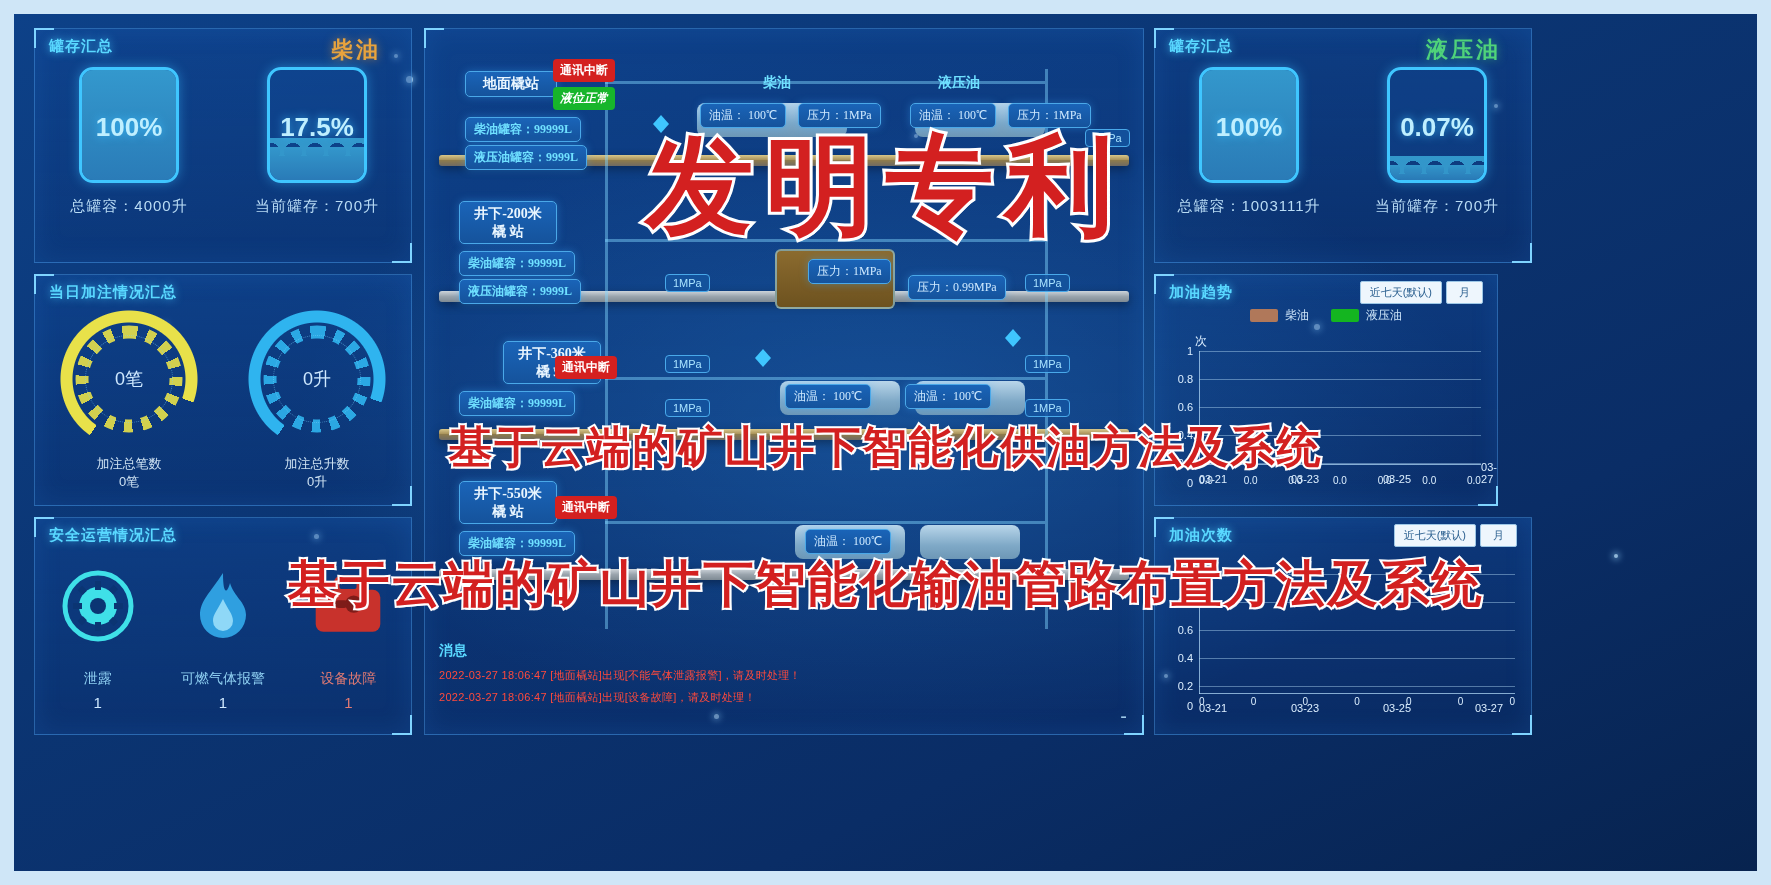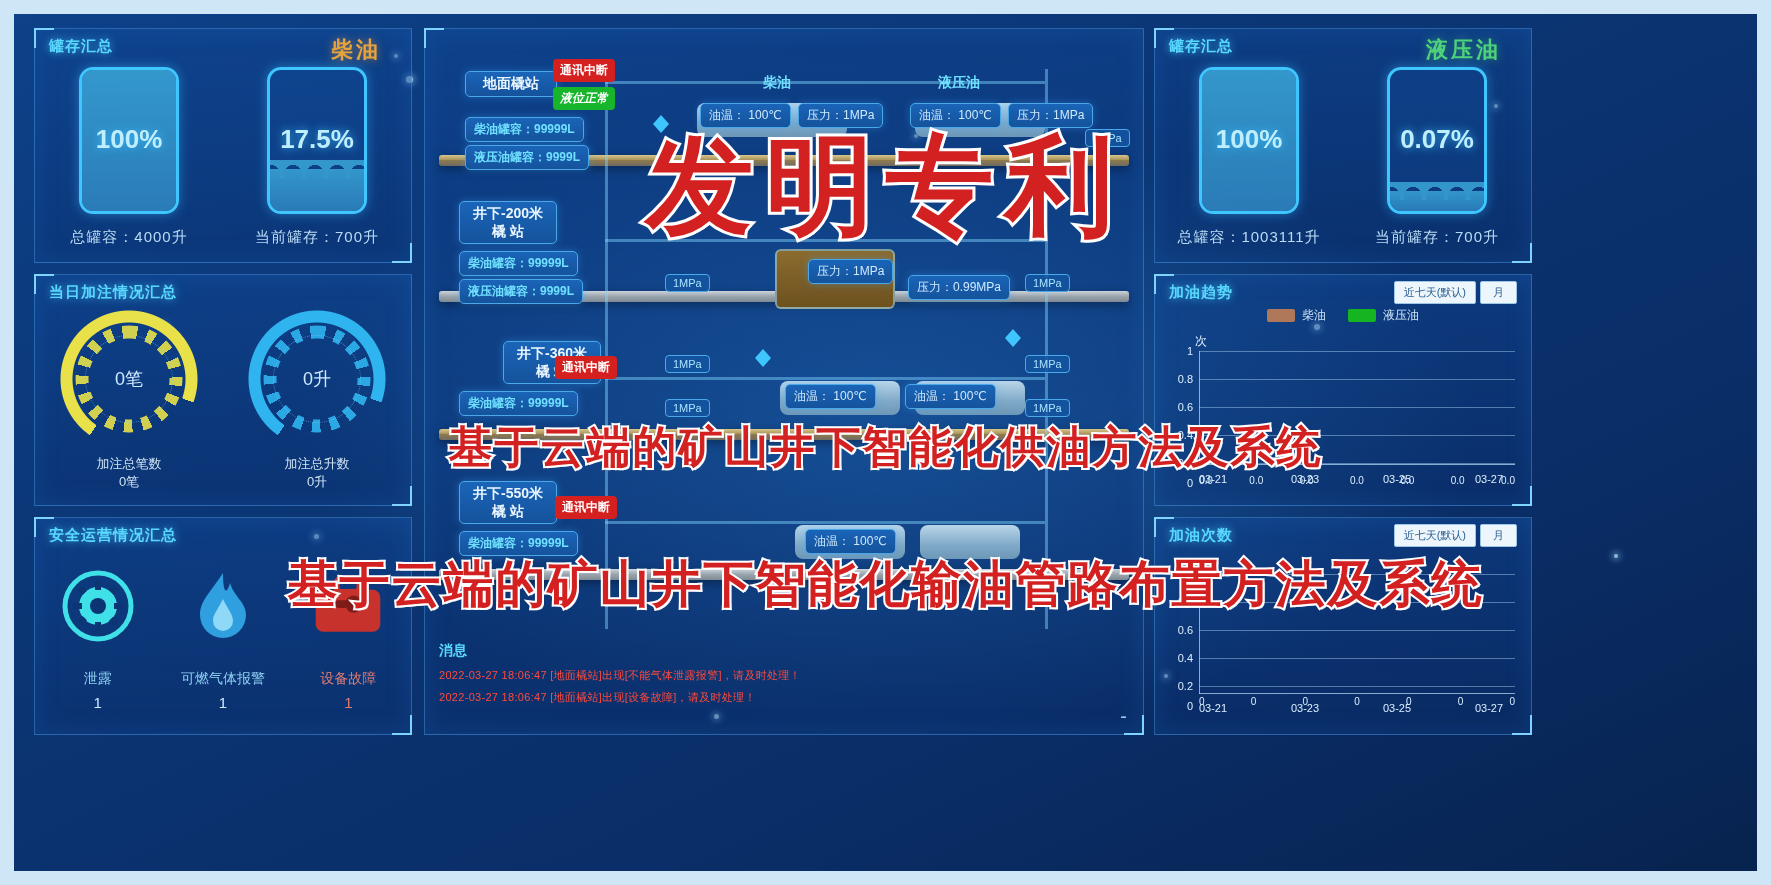--- a/index.html
+++ b/index.html
@@ -33,21 +33,21 @@
   .panel::before{left:-1px;top:-1px;border-width:2px 0 0 2px;}
   .panel::after{right:-1px;bottom:-1px;border-width:0 2px 2px 0;}
   .ptitle { position:absolute; left:14px; top:8px; color:#59d8ff; font-size:15px; font-weight:bold;
     letter-spacing:1px; text-shadow:0 0 8px rgba(70,200,255,.8); }
   .ptitle-big { position:absolute; right:30px; top:6px; font-size:22px; font-weight:bold;
     letter-spacing:3px; }
 
   
   .tankrow { position:absolute; left:0; right:0; top:38px; display:flex; }
   .tankcell { flex:1; display:flex; flex-direction:column; align-items:center; }
-  .tank { width:100px; height:147px; border:3px solid #3fc6ff; border-radius:14px;
+  .tank { width:100px; height:116px; border:3px solid #3fc6ff; border-radius:14px;
     position:relative; overflow:hidden; background:rgba(20,80,160,.25);
     box-shadow:0 0 12px rgba(60,190,255,.45); }
   .fill { position:absolute; left:0; right:0; bottom:0; background:linear-gradient(180deg,#3aa7d8,#2f86c0); opacity:.85;}
   .fill.wavy::before{content:"";position:absolute;left:-10%;right:-10%;top:-9px;height:18px;
     background:radial-gradient(circle at 10px 14px, transparent 9px, #3aa7d8 9px) repeat-x;
     background-size:22px 18px;}
   .tank .pct { position:absolute; left:0; right:0; top:38%; text-align:center; color:#bfefff;
     font-size:26px; font-weight:bold; text-shadow:0 0 10px rgba(60,190,255,.9); }
   .tanklabel { margin-top:14px; color:#b9dcf5; font-size:15px; letter-spacing:1px; }
 
@@ -75,21 +75,21 @@
   
   .safety { position:absolute; left:0; right:0; top:50px; display:flex; }
   .scell { flex:1; display:flex; flex-direction:column; align-items:center; }
   .sicon { width:76px; height:76px; display:flex; align-items:center; justify-content:center; }
   .slabel { margin-top:26px; color:#8fd0f2; font-size:14px; }
   .snum { margin-top:6px; font-size:15px; }
 
   
   .chip { position:absolute; background:linear-gradient(180deg,#1a64b8,#15539c);
     border:1px solid #4aa8e8; border-radius:5px; color:#cfeaff; font-size:12px;
-    padding:3px 8px; white-space:nowrap; box-shadow:0 0 8px rgba(60,170,255,.35); }
+    padding:3px 8px; white-space:nowrap; box-shadow:0 0 8px rgba(60,170,255,.35);font-family:Liberation Serif, serif; }
   .chip.cyan { color:#6fe0ff; font-weight:bold; }
   .chip.station { font-size:14px; font-weight:bold; color:#eaf6ff; text-align:center; line-height:1.25; }
   .badge { position:absolute; border-radius:4px; font-size:12px; color:#fff; padding:3px 7px;
     white-space:nowrap; font-weight:bold; }
   .badge.red { background:#d4201f; }
   .badge.green { background:#17b52b;font-style:italic; }
   .pill { position:absolute; background:rgba(20,85,160,.85); border:1px solid #49a9ea;
     border-radius:4px; color:#a9e3ff; font-size:11px; padding:2px 7px; white-space:nowrap; }
 
   .beam { position:absolute; height:11px; border-radius:3px;
@@ -374,21 +374,21 @@
       <div class="tankcell">
         <div class="tank">
           <div class="fill wavy" style="height:14%"></div>
           <div class="pct">0.07%</div>
         </div>
         <div class="tanklabel">当前罐存：700升</div>
       </div>
     </div>
   </div>
 
-  <div class="panel" style="left:1140px;top:260px;width:378px;height:232px;">
+  <div class="panel" style="left:1140px;top:260px;width:344px;height:232px;">
     <div class="ptitle">加油趋势</div>
     <div class="selwrap">
       <div class="selbtn">近七天(默认)</div>
       <div class="selbtn alt">月</div>
     </div>
     <div class="legend" style="top:32px;">
       <div class="lg">
         <span class="sw" style="background:#b0785a"></span>
         <span>柴油</span>
       </div>

